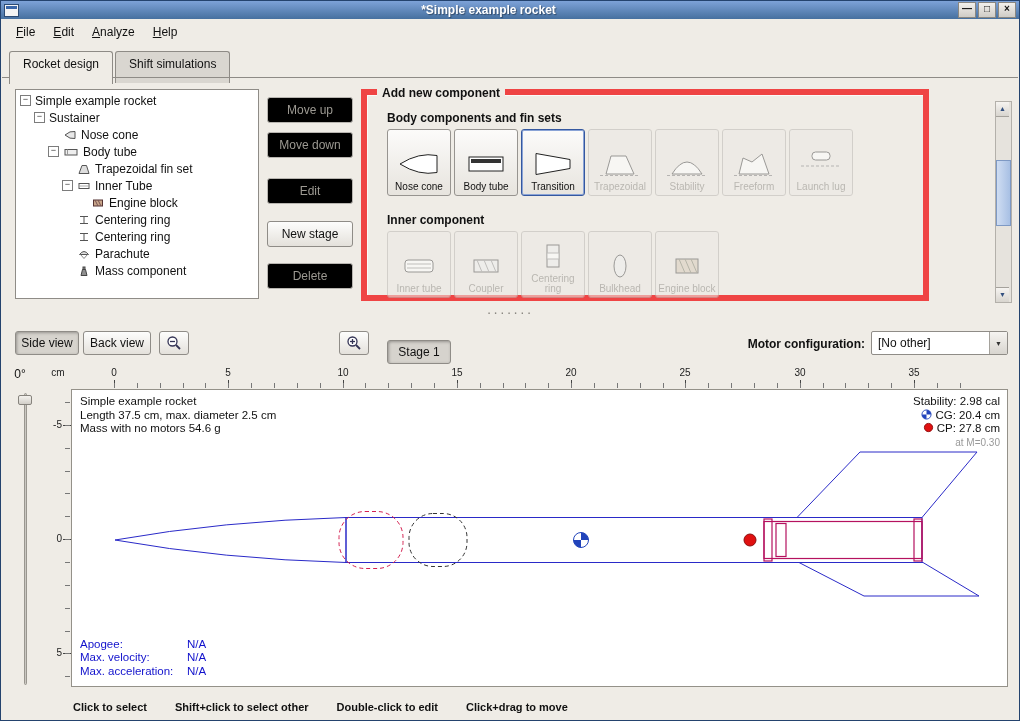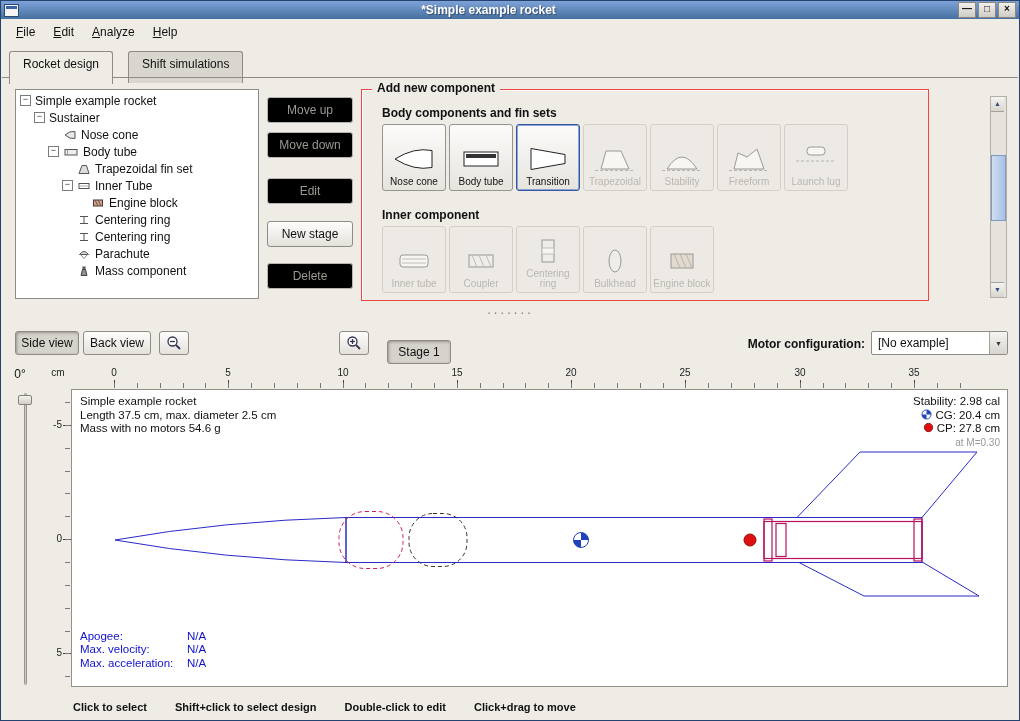--- a/index.html
+++ b/index.html
@@ -17,21 +17,21 @@
   .winbtns{display:flex;gap:2px;margin-right:3px;}
   .winbtn{width:16px;height:14px;background:linear-gradient(#f2f0ec,#cfccc6);border:1px solid #8a8781;
     font-size:10px;line-height:12px;text-align:center;color:#111;font-weight:bold;}
 
   
   .menubar{left:1px;top:18px;right:1px;height:26px;display:flex;align-items:center;padding-left:6px;gap:2px;background:#efece6;}
   .menu-item{padding:4px 8px;}
   .menu-item::first-letter{text-decoration:underline;}
 
   
-  .tabs{left:8px;top:50px;height:27px;display:flex;gap:15px;}
+  .tabs{left:8px;top:50px;height:27px;display:flex;gap:2px;}
   .tab{border:1px solid #8e8b86;border-bottom:none;padding:5px 13px 0 13px;background:#d9d6d0;
     border-radius:3px 3px 0 0;height:26px;}
   .tab.active{background:#efece6;height:27px;position:relative;z-index:3;}
   .tabline{left:1px;top:76px;right:1px;height:0;border-top:1px solid #8e8b86;}
 
   
   .treepanel{left:14px;top:88px;width:244px;height:210px;background:#fff;border:1px solid #8f8c87;
     overflow:hidden;padding-top:2px;}
   .trow{display:flex;align-items:center;height:17px;white-space:nowrap;}
   .exp{display:inline-block;width:9px;height:9px;border:1px solid #7c7c7c;background:#fff;
@@ -39,21 +39,21 @@
   .spacer{display:inline-block;width:15px;flex:none;}
   .ticon{margin-right:4px;flex:none;}
 
   
   .btn{background:linear-gradient(#fdfdfc,#e4e1db);border:1px solid #8f8c87;border-radius:3px;
     text-align:center;font-size:12px;display:flex;align-items:center;justify-content:center;}
   .btn.disabled{color:#9c9992;background:#000000;border-color:#b8b5b0;}
   .btn.pressed{background:#d6d3cd;box-shadow:inset 1px 1px 3px rgba(0,0,0,.3);}
 
   
-  .groupbox{left:360px;top:88px;width:568px;height:212px;border:1px solid #ef4444;
+  .groupbox{left:360px;top:88px;width:568px;height:212px;border:6px solid #ef4444;
     box-shadow:inset 1px 1px 0 #fbfaf8;}
   .grouptitle{position:absolute;left:10px;top:-9px;background:#efece6;padding:0 5px;font-weight:bold;}
   .seclabel{position:absolute;font-weight:bold;}
   .cbtn{position:absolute;width:62px;height:62px;background:linear-gradient(#fcfbfa,#e7e4de);
     border:1px solid #979490;border-radius:3px;display:flex;flex-direction:column;align-items:center;
     justify-content:flex-end;padding-bottom:3px;}
   .cbtn .clabel{font-size:10px;line-height:10px;text-align:center;margin-top:2px;}
   .cbtn .cicon{height:32px;display:flex;align-items:center;}
   .cbtn.disabled{opacity:.55;background:#eceae5;border-color:#bcb9b4;}
   .cbtn.disabled .clabel{color:#8e8b86;}
@@ -88,21 +88,21 @@
   .vruler .vlabel:after{content:"";position:absolute;right:-9px;top:50%;width:8px;height:1px;background:#444;}
   .vticks{position:absolute;right:0;top:13px;width:5px;height:281px;
     background:repeating-linear-gradient(180deg,#777 0 1px,transparent 1px 22.857px);}
   .unit{left:46px;top:366px;width:22px;font-size:10px;color:#222;text-align:center;}
 
   .figure{left:70px;top:388px;width:937px;height:298px;background:#fff;border:1px solid #949189;}
   .fig-info{position:absolute;left:8px;top:5px;font-size:11.5px;line-height:13.5px;}
   .fig-stab{position:absolute;right:7px;top:5px;font-size:11.5px;line-height:13.5px;text-align:right;}
   .fig-stab .dim{color:#999;font-size:10px;}
   .legicon{display:inline-block;vertical-align:-1px;margin-right:3px;}
-  .fig-flight{position:absolute;left:8px;bottom:16px;color:#1111cc;font-size:11.5px;line-height:13.5px;}
+  .fig-flight{position:absolute;left:8px;bottom:8px;color:#1111cc;font-size:11.5px;line-height:13.5px;}
   .fig-flight .frow{display:flex;}
   .fig-flight .flabel{width:107px;}
 
   
   .rotlabel{left:6px;top:366px;width:26px;text-align:center;}
   .slidertrack{left:23px;top:392px;width:3px;height:292px;background:#cac7c1;
     border:1px solid #99968f;border-radius:2px;}
   .sliderhandle{left:17px;top:394px;width:14px;height:10px;background:linear-gradient(#f4f2ee,#d2cfc9);
     border:1px solid #86837d;border-radius:2px;}
 
@@ -366,21 +366,21 @@
         <circle cx="6.5" cy="6.5" r="4.5" fill="#fff" stroke="#335" stroke-width="1.3"></circle>
         <line x1="10" y1="10" x2="14" y2="14" stroke="#335" stroke-width="1.8"></line>
         <line x1="4" y1="6.5" x2="9" y2="6.5" stroke="#335" stroke-width="1.3"></line>
         <line x1="6.5" y1="4" x2="6.5" y2="9" stroke="#335" stroke-width="1.3"></line>
       </svg>
   </div>
   <div class="abs btn pressed" style="left:386px;top:339px;width:64px;height:24px;">Stage 1</div>
 
   <div class="abs toollabel" style="left:716px;top:336px;width:148px;text-align:right;">Motor configuration:</div>
   <div class="abs combo" style="left:870px;top:330px;width:137px;height:24px;">
-    <span class="cval">[No example]</span>
+    <span class="cval">[No other]</span>
     <span class="carrow">▼</span>
   </div>
 
   <div class="abs rotlabel">0°</div>
   <div class="abs slidertrack"></div>
   <div class="abs sliderhandle"></div>
 
   <div class="abs unit">cm</div>
   <div class="abs hruler">
     <span class="hlabel" style="left:28px;">0</span>
@@ -454,18 +454,18 @@
         </div>
       <div class="frow">
           <span class="flabel">Max. acceleration:</span>
           <span>N/A</span>
         </div>
     </div>
   </div>
 
   <div class="abs statusbar">
     <span>Click to select</span>
-    <span>Shift+click to select design</span>
+    <span>Shift+click to select other</span>
     <span>Double-click to edit</span>
     <span>Click+drag to move</span>
   </div>
 
 </div>
 
 </body></html>

